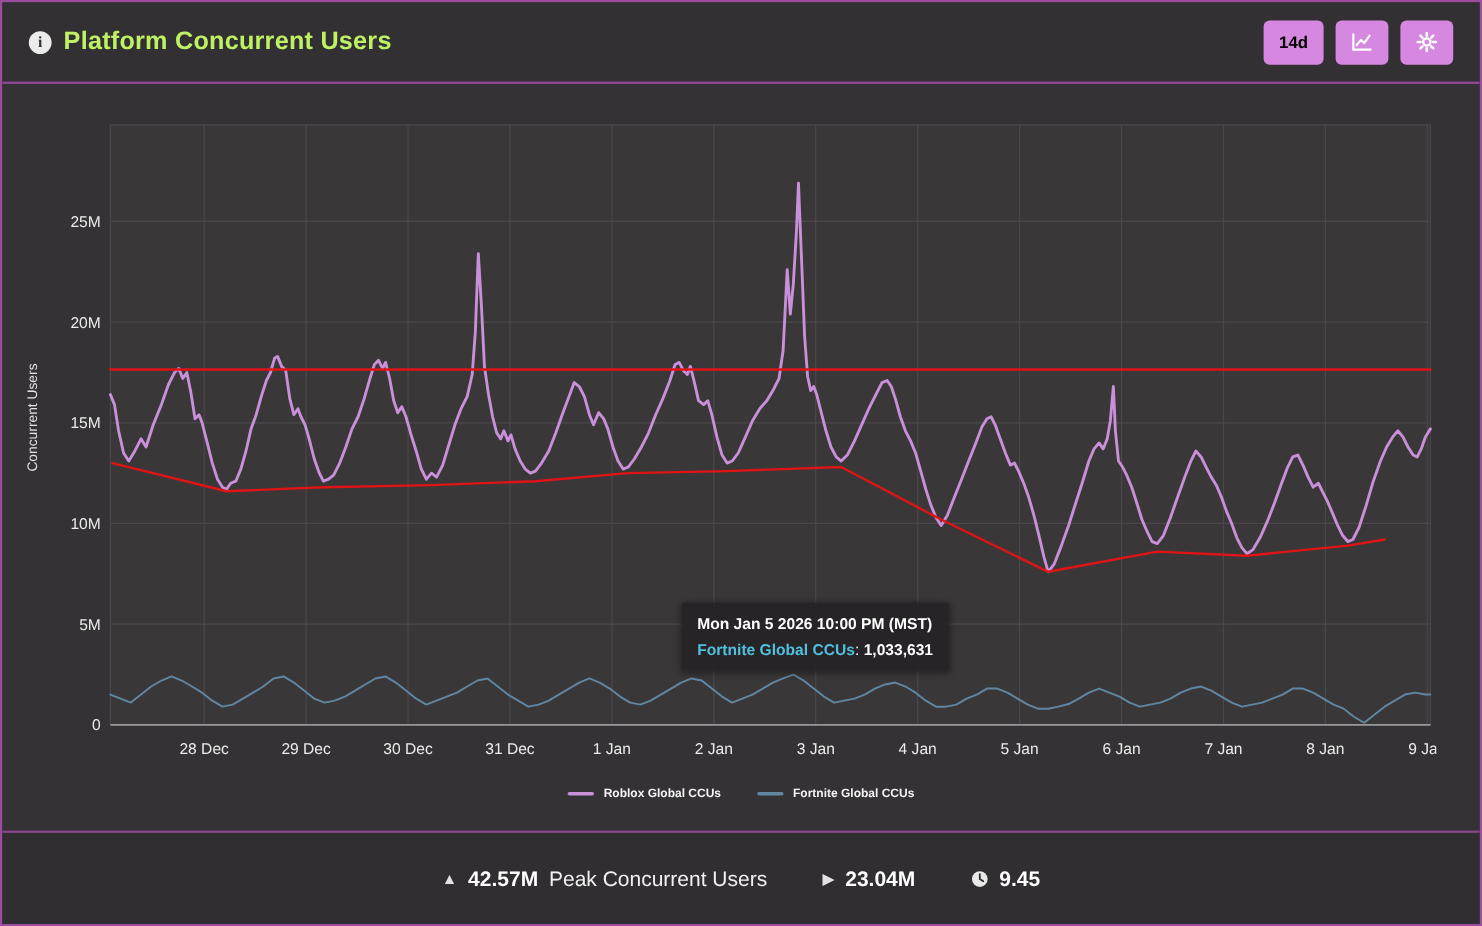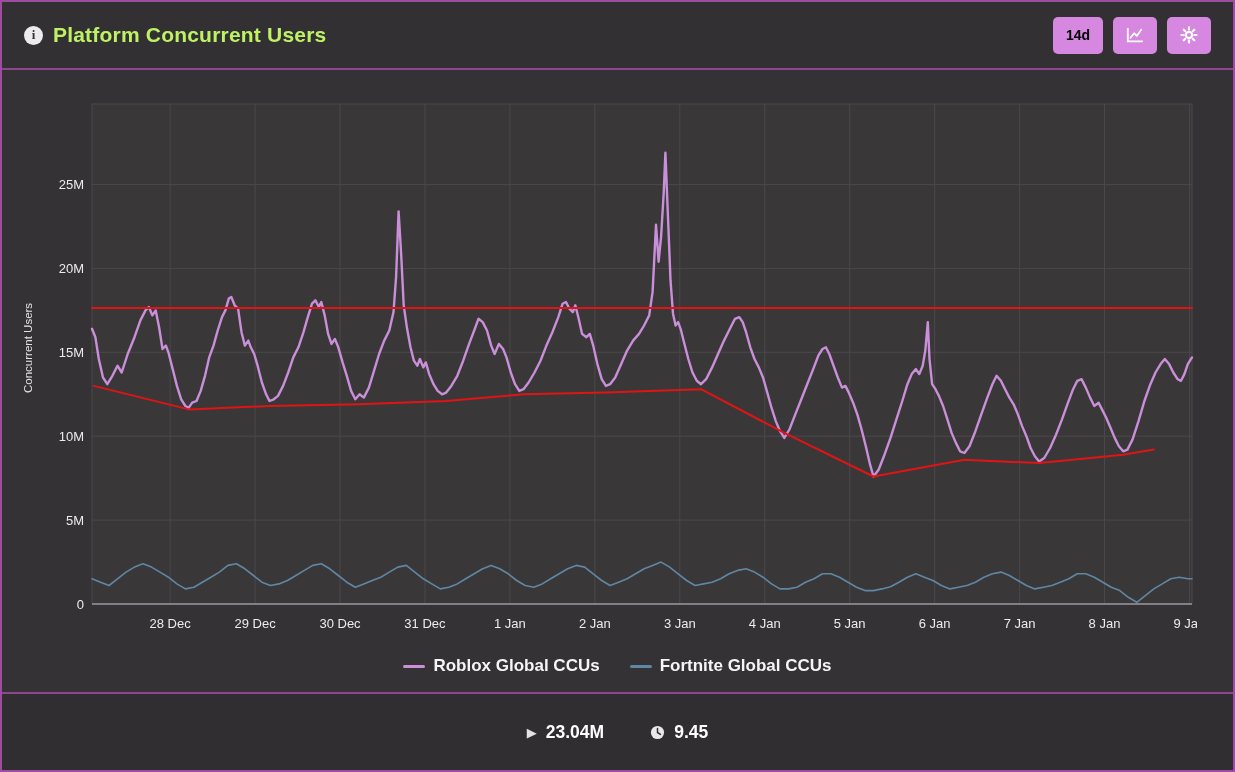--- a/index.html
+++ b/index.html
@@ -31,21 +31,21 @@
   #chart-svg .grid{stroke:#4b484b;stroke-width:1}
 
   .tooltip{position:absolute;left:566px;top:432px;background:rgba(38,36,38,.97);border-radius:3px;
            padding:10px 13px;color:#fff;font-size:13px;box-shadow:0 1px 6px rgba(0,0,0,.45);
            white-space:nowrap;pointer-events:none}
   .tooltip-date{font-weight:bold;margin-bottom:7px}
   .tooltip-series{font-weight:bold}
   .tooltip-value{font-weight:bold}
 
   .legend{position:absolute;left:0;right:0;top:586px;display:flex;justify-content:center;gap:30px}
-  .legend-item{display:flex;align-items:center;gap:8px;color:#f5f5f5;font-size:17px;font-weight:bold;cursor:pointer}
+  .legend-item{display:flex;align-items:center;gap:8px;color:#f5f5f5;font-size:10px;font-weight:bold;cursor:pointer}
   .legend-swatch{display:inline-block;width:22px;height:3px;border-radius:2px}
 
   
   .footer{flex:0 0 78px;border-top:2px solid #8e4592;display:flex;align-items:center;justify-content:center;
           gap:46px;background:#302e30;color:#f2f2f2;font-size:17.5px}
   .stat{display:flex;align-items:center;gap:9px}
   .stat-value{font-weight:bold;color:#ffffff}
   .stat-label{color:#f0f0f0}
   .glyph-icon{font-size:13px;color:#e3e3e3;line-height:1}
   .icon-triangle-up::before{content:"\25B2"}
@@ -136,34 +136,45 @@
         <text x="972.5675675675676" y="530" text-anchor="middle">7 Jan</text>
         <text x="1057.5096525096524" y="530" text-anchor="middle">8 Jan</text>
         <text x="1142.4517374517375" y="530" text-anchor="middle">9 Jan</text>
         <line x1="45" x2="1145" y1="506" y2="506" stroke="#9a979a" stroke-width="1.4"></line>
         <polyline fill="none" stroke="#c98fd9" stroke-width="2.4" stroke-linejoin="round" stroke-linecap="round" points="45.0,230.8 48.4,239.2 51.8,261.0 56.0,279.5 60.3,286.2 65.4,277.8 70.5,267.7 74.7,274.5 80.7,256.0 87.5,239.2 93.4,222.4 98.5,212.4 101.9,209.0 105.3,217.4 108.7,212.4 112.1,229.2 115.5,251.0 118.9,247.6 121.4,254.3 125.7,271.1 129.9,287.9 134.2,301.3 138.4,308.0 141.8,309.7 145.2,304.7 149.5,303.0 153.7,292.9 158.0,277.8 162.2,259.4 166.5,247.6 170.7,232.5 175.0,219.1 178.4,212.4 181.8,200.6 184.3,199.0 187.7,207.3 191.1,210.7 194.5,234.2 197.9,247.6 201.3,242.6 203.8,249.3 207.2,256.0 210.6,267.7 214.9,284.5 219.1,296.3 222.5,303.0 226.8,301.3 231.0,297.9 236.1,287.9 241.2,274.5 246.3,259.4 251.4,249.3 256.5,234.2 260.8,219.1 265.0,205.7 268.4,202.3 271.8,209.0 274.3,204.0 277.7,217.4 281.1,235.9 284.5,245.9 287.9,240.9 291.3,249.3 295.6,264.4 299.8,277.8 304.1,292.9 308.3,301.3 312.6,296.3 316.8,299.6 321.9,289.6 327.0,272.8 332.1,256.0 337.2,242.6 342.3,232.5 346.5,214.1 349.1,178.8 351.6,113.4 354.2,157.0 356.7,207.3 360.1,230.8 363.5,249.3 366.9,262.7 370.3,267.7 372.9,261.0 376.3,269.4 378.8,264.4 382.2,276.1 386.5,286.2 390.7,292.9 395.0,296.3 399.2,294.6 404.3,287.9 410.3,277.8 416.2,262.7 422.1,245.9 427.2,232.5 431.5,220.8 435.7,224.1 440.0,232.5 444.2,247.6 447.6,256.0 451.9,245.9 456.1,251.0 459.5,259.4 463.8,274.5 468.0,286.2 472.3,292.9 476.5,291.2 481.6,284.5 487.5,274.5 493.5,262.7 499.4,247.6 505.4,234.2 511.3,219.1 515.6,205.7 519.0,204.0 522.4,210.7 525.8,214.1 528.3,207.3 531.7,220.8 535.1,235.9 539.4,239.2 542.8,235.9 546.2,247.6 550.4,266.1 554.7,281.2 558.9,287.9 563.1,286.2 568.2,279.5 574.2,266.1 580.1,252.6 586.1,242.6 592.0,235.9 597.1,227.5 602.2,217.4 605.6,193.9 609.0,126.8 611.6,163.7 614.1,138.6 616.7,94.9 618.4,54.7 620.9,116.7 623.5,182.2 626.0,215.7 628.6,227.5 631.1,224.1 633.6,230.8 637.0,244.3 641.3,261.0 645.5,274.5 649.8,282.8 654.0,286.2 659.1,281.2 665.1,269.4 671.0,256.0 677.0,242.6 682.9,230.8 688.0,220.8 692.3,219.1 695.7,224.1 699.1,234.2 703.3,249.3 707.5,261.0 711.8,269.4 716.0,279.5 720.3,294.6 724.5,309.7 728.8,323.1 733.0,333.2 737.3,339.9 742.4,331.5 748.3,316.4 754.3,301.3 760.2,286.2 766.2,271.1 771.3,257.7 775.5,251.0 778.9,249.3 782.3,256.0 786.5,267.7 790.8,279.5 795.0,289.6 798.4,287.9 801.8,294.6 806.1,304.7 810.3,316.4 814.6,331.5 818.8,348.3 823.1,366.7 826.5,378.5 831.6,371.8 837.5,356.7 843.5,339.9 849.4,321.4 855.3,303.0 860.4,286.2 864.7,276.1 868.9,271.1 872.3,276.1 875.7,267.7 878.3,252.6 880.8,224.1 882.5,261.0 885.1,286.2 888.5,291.2 891.9,297.9 896.1,308.0 900.4,321.4 904.6,334.9 908.9,344.9 913.1,353.3 917.4,355.0 922.5,348.3 928.4,333.2 934.3,316.4 940.3,299.6 945.4,286.2 949.6,277.8 953.9,282.8 958.1,291.2 962.4,299.6 966.6,306.3 970.9,316.4 975.1,328.1 979.4,338.2 983.6,350.0 987.9,358.3 992.1,363.4 997.2,360.0 1003.1,350.0 1009.1,336.5 1015.0,321.4 1021.0,304.7 1026.1,291.2 1030.3,282.8 1034.6,281.2 1038.8,289.6 1043.1,299.6 1047.3,308.0 1051.6,304.7 1055.0,311.4 1059.2,319.8 1063.5,329.8 1067.7,339.9 1071.9,348.3 1076.2,353.3 1080.4,351.6 1085.5,341.6 1091.5,323.1 1097.4,303.0 1103.4,286.2 1108.5,274.5 1113.6,266.1 1117.8,261.0 1122.1,266.1 1126.3,274.5 1130.6,281.2 1134.0,282.8 1137.4,276.1 1140.8,266.1 1145.0,259.4"></polyline>
         <polyline fill="none" stroke="#5f87a3" stroke-width="1.6" stroke-linejoin="round" stroke-linecap="round" points="45.0,480.8 53.5,484.2 62.0,487.5 70.5,480.8 79.0,474.1 87.5,469.1 96.0,465.7 104.5,469.1 113.0,474.1 121.4,479.2 129.9,485.9 138.4,490.9 146.9,489.2 155.4,484.2 163.9,479.2 172.4,474.1 180.9,467.4 189.4,465.7 197.9,470.8 206.4,477.5 214.9,484.2 223.4,487.5 231.9,485.9 240.4,482.5 248.9,477.5 257.4,472.4 265.8,467.4 274.3,465.7 282.8,470.8 291.3,477.5 299.8,484.2 308.3,489.2 316.8,485.9 325.3,482.5 333.8,479.2 342.3,474.1 350.8,469.1 359.3,467.4 367.8,474.1 376.3,480.8 384.8,485.9 393.3,490.9 401.8,489.2 410.3,485.9 418.7,480.8 427.2,475.8 435.7,470.8 444.2,467.4 452.7,470.8 461.2,475.8 469.7,482.5 478.2,487.5 486.7,489.2 495.2,485.9 503.7,480.8 512.2,475.8 520.7,470.8 529.2,467.4 537.7,469.1 546.2,475.8 554.7,482.5 563.1,487.5 571.6,484.2 580.1,480.8 588.6,475.8 597.1,470.8 605.6,467.4 614.1,464.1 622.6,469.1 631.1,475.8 639.6,482.5 648.1,487.5 656.6,485.9 665.1,484.2 673.6,480.8 682.1,475.8 690.6,472.4 699.1,470.8 707.5,474.1 716.0,479.2 724.5,485.9 733.0,490.9 741.5,490.9 750.0,489.2 758.5,484.2 767.0,480.8 775.5,475.8 784.0,475.8 792.5,479.2 801.0,484.2 809.5,489.2 818.0,492.6 826.5,492.6 835.0,490.9 843.5,488.7 851.9,484.2 860.4,479.2 868.9,475.8 877.4,479.2 885.9,482.5 894.4,487.5 902.9,490.9 911.4,489.2 919.9,487.5 928.4,484.2 936.9,479.2 945.4,475.8 953.9,474.1 962.4,477.5 970.9,482.5 979.4,487.5 987.9,490.9 996.4,489.2 1004.8,487.5 1013.3,484.2 1021.8,480.8 1030.3,475.8 1038.8,475.8 1047.3,479.2 1055.8,484.2 1064.3,489.2 1072.8,492.6 1081.3,499.3 1089.8,504.3 1098.3,497.6 1106.8,490.9 1115.3,485.9 1123.8,480.8 1132.3,479.2 1140.8,480.8 1145.0,480.8"></polyline>
         <polyline fill="none" stroke="#e01414" stroke-width="2" stroke-linejoin="round" stroke-linecap="round" points="45.0,209.9 1145.0,209.9"></polyline>
         <polyline fill="none" stroke="#e01414" stroke-width="2" stroke-linejoin="round" stroke-linecap="round" points="46.7,287.9 141.8,311.4 222.5,308.0 312.6,306.3 399.2,303.0 476.5,296.3 558.9,294.6 654.0,291.2 737.3,334.9 826.5,378.5 917.4,361.7 992.1,365.1 1076.2,356.7 1106.8,351.6"></polyline>
       </svg>
 
+    <div class="tooltip">
+      <div class="tooltip-date">Mon Jan 5 2026 10:00 PM (MST)</div>
+      <div>
+        <span class="tooltip-series" style="color: rgb(79, 192, 221);">Fortnite Global CCUs</span><span>: </span><span class="tooltip-value">1,033,631</span>
+      </div>
+    </div>
 
     <div class="legend">
       <div class="legend-item">
         <span class="legend-swatch" style="background: rgb(201, 143, 217);"></span>
         <span>Roblox Global CCUs</span>
       </div>
       <div class="legend-item">
         <span class="legend-swatch" style="background: rgb(95, 135, 163);"></span>
         <span>Fortnite Global CCUs</span>
       </div>
     </div>
   </section>
 
   <footer class="footer">
+    <div class="stat">
+      <span class="glyph-icon icon-triangle-up"></span>
+      <span class="stat-value">42.57M</span>
+      <span class="stat-label">Peak Concurrent Users</span>
+    </div>
     <div class="stat">
       <span class="glyph-icon icon-triangle-right"></span>
       <span class="stat-value">23.04M</span>
     </div>
     <div class="stat">
       <span style="display:flex">
         <svg width="15" height="15" viewBox="0 0 16 16">
           <circle cx="8" cy="8" r="7" fill="#e8e8e8"></circle>
           <path d="M8 3.6V8l3.1 2" stroke="#2f2d2f" stroke-width="1.6" fill="none" stroke-linecap="round"></path>
         </svg>

